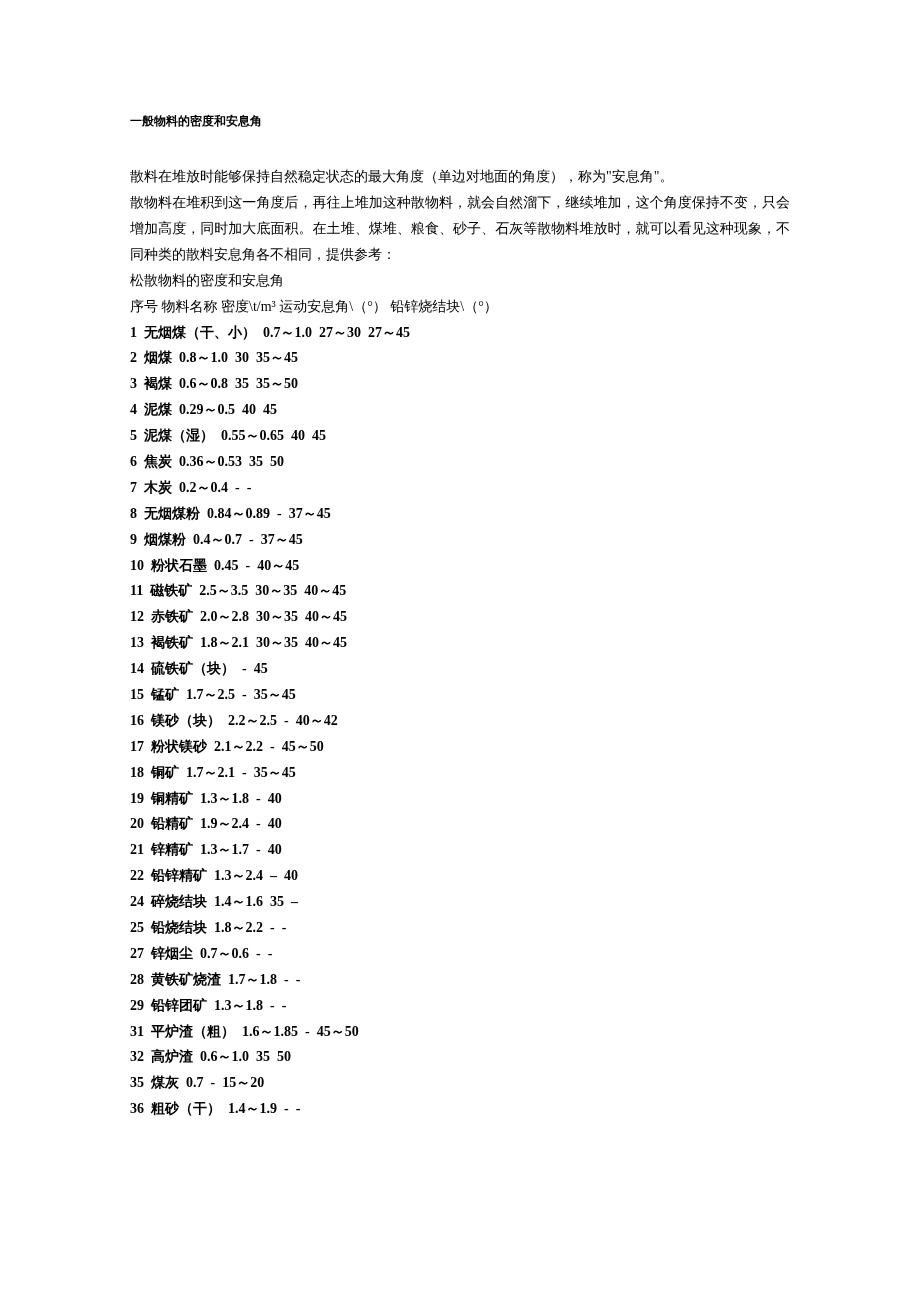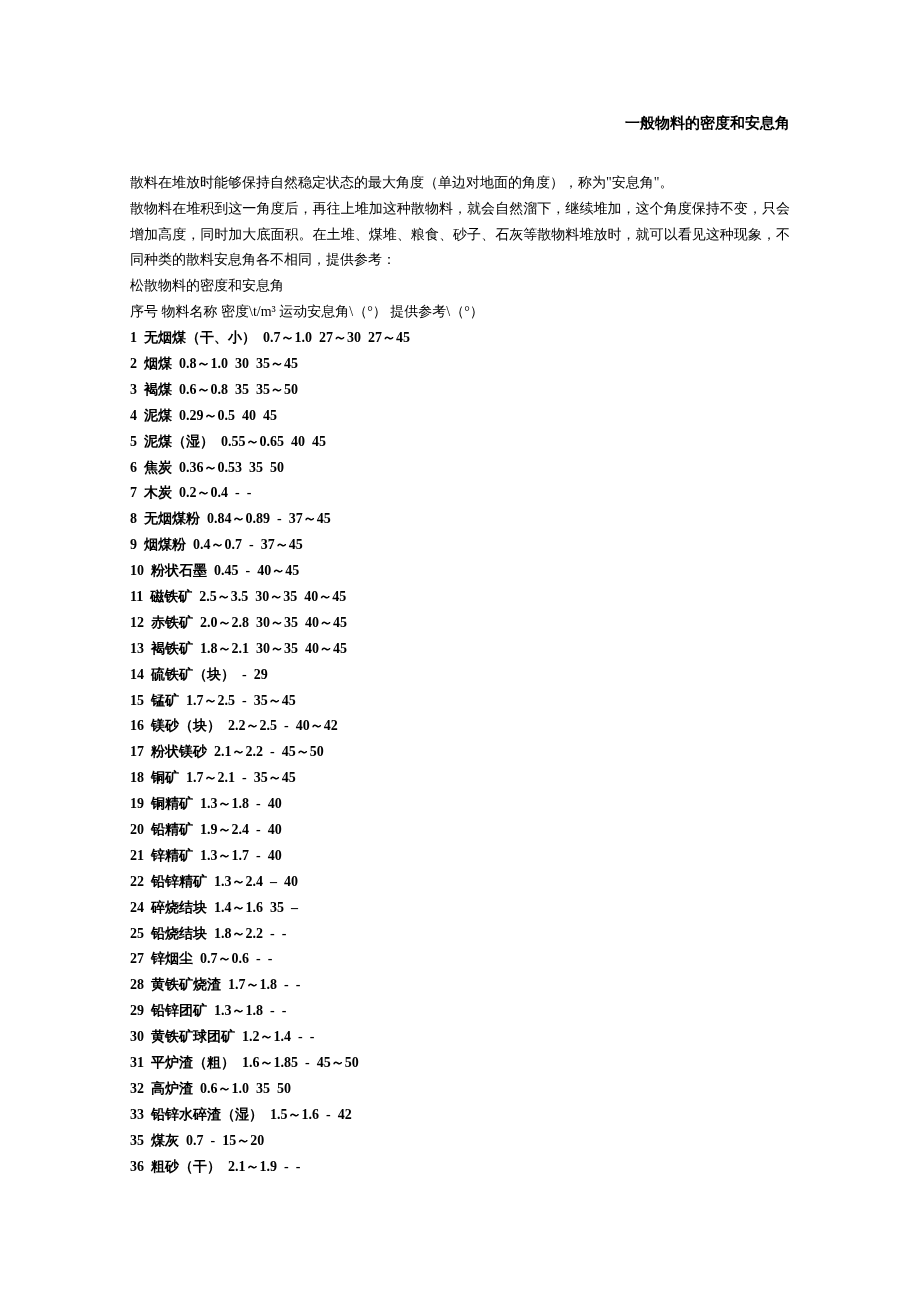--- a/index.html
+++ b/index.html
@@ -7,23 +7,23 @@
       font-size: 14px;
       line-height: 1.85;
       color: #000;
       background: #fff;
       margin: 0;
       padding: 110px 130px 60px 130px;
       width: 920px;
       box-sizing: border-box;
     }
     .title {
-      text-align: right;
+      text-align: left;
       font-weight: bold;
-      font-size: 15px;
+      font-size: 12px;
       margin-bottom: 32px;
     }
     .intro p {
       margin: 0;
       text-align: justify;
     }
     .section-label {
       margin: 0;
     }
     .header-row {
@@ -40,50 +40,48 @@
 
 <div class="title">一般物料的密度和安息角</div>
 
 <div class="intro">
   <p>散料在堆放时能够保持自然稳定状态的最大角度（单边对地面的角度），称为"安息角"。</p>
   <p>散物料在堆积到这一角度后，再往上堆加这种散物料，就会自然溜下，继续堆加，这个角度保持不变，只会增加高度，同时加大底面积。在土堆、煤堆、粮食、砂子、石灰等散物料堆放时，就可以看见这种现象，不同种类的散料安息角各不相同，提供参考：</p>
   <p class="section-label">松散物料的密度和安息角</p>
 </div>
 
 <p class="header-row">
-  <span>序号</span>  <span>物料名称</span>  <span>密度\t/m³</span> <span>运动安息角\（°）</span>  <span>提供参考\（°）</span>
+  <span>序号</span>  <span>物料名称</span>  <span>密度\t/m³</span> <span>运动安息角\（°）</span>  <span>铅锌烧结块\（°）</span>
 </p>
 
 <div id="rows">
     <p class="data-row">1  无烟煤（干、小）  0.7～1.0  27～30  27～45</p>
     <p class="data-row">2  烟煤  0.8～1.0  30  35～45</p>
     <p class="data-row">3  褐煤  0.6～0.8  35  35～50</p>
     <p class="data-row">4  泥煤  0.29～0.5  40  45</p>
     <p class="data-row">5  泥煤（湿）  0.55～0.65  40  45</p>
     <p class="data-row">6  焦炭  0.36～0.53  35  50</p>
     <p class="data-row">7  木炭  0.2～0.4  -  -</p>
     <p class="data-row">8  无烟煤粉  0.84～0.89  -  37～45</p>
     <p class="data-row">9  烟煤粉  0.4～0.7  -  37～45</p>
     <p class="data-row">10  粉状石墨  0.45  -  40～45</p>
     <p class="data-row">11  磁铁矿  2.5～3.5  30～35  40～45</p>
     <p class="data-row">12  赤铁矿  2.0～2.8  30～35  40～45</p>
     <p class="data-row">13  褐铁矿  1.8～2.1  30～35  40～45</p>
-    <p class="data-row">14  硫铁矿（块）  -  29</p>
+    <p class="data-row">14  硫铁矿（块）  -  45</p>
     <p class="data-row">15  锰矿  1.7～2.5  -  35～45</p>
     <p class="data-row">16  镁砂（块）  2.2～2.5  -  40～42</p>
     <p class="data-row">17  粉状镁砂  2.1～2.2  -  45～50</p>
     <p class="data-row">18  铜矿  1.7～2.1  -  35～45</p>
     <p class="data-row">19  铜精矿  1.3～1.8  -  40</p>
     <p class="data-row">20  铅精矿  1.9～2.4  -  40</p>
     <p class="data-row">21  锌精矿  1.3～1.7  -  40</p>
     <p class="data-row">22  铅锌精矿  1.3～2.4  –  40</p>
     <p class="data-row">24  碎烧结块  1.4～1.6  35  –</p>
     <p class="data-row">25  铅烧结块  1.8～2.2  -  -</p>
     <p class="data-row">27  锌烟尘  0.7～0.6  -  -</p>
     <p class="data-row">28  黄铁矿烧渣  1.7～1.8  -  -</p>
     <p class="data-row">29  铅锌团矿  1.3～1.8  -  -</p>
-    <p class="data-row">30  黄铁矿球团矿  1.2～1.4  -  -</p>
     <p class="data-row">31  平炉渣（粗）  1.6～1.85  -  45～50</p>
     <p class="data-row">32  高炉渣  0.6～1.0  35  50</p>
-    <p class="data-row">33  铅锌水碎渣（湿）  1.5～1.6  -  42</p>
     <p class="data-row">35  煤灰  0.7  -  15～20</p>
-    <p class="data-row">36  粗砂（干）  2.1～1.9  -  -</p>
+    <p class="data-row">36  粗砂（干）  1.4～1.9  -  -</p>
   </div>
 
 </body></html>

